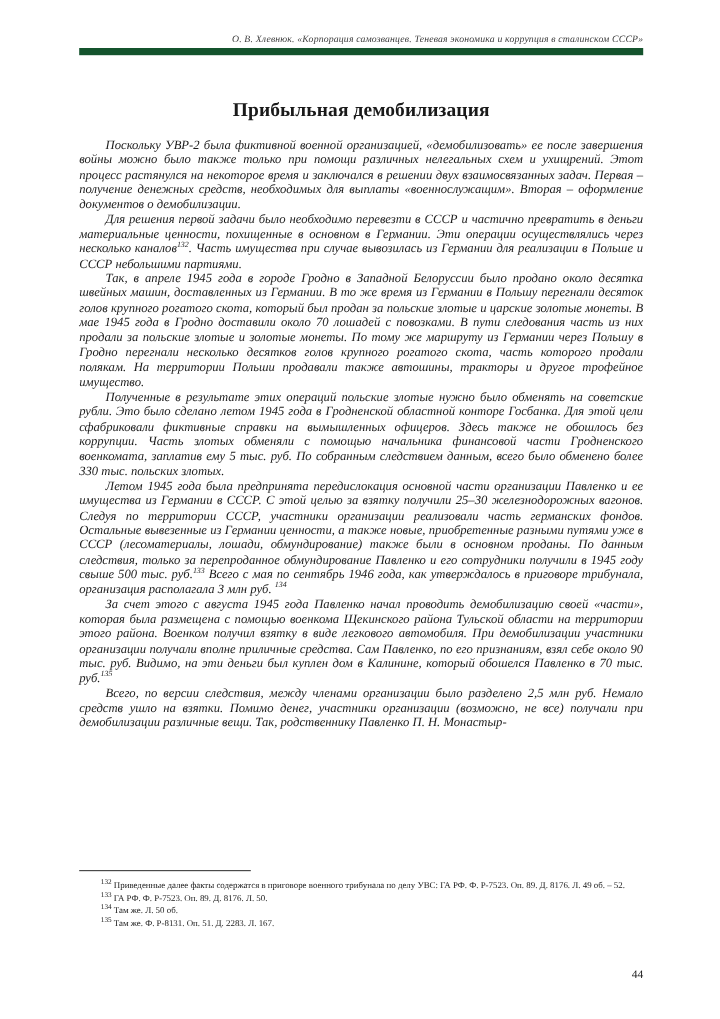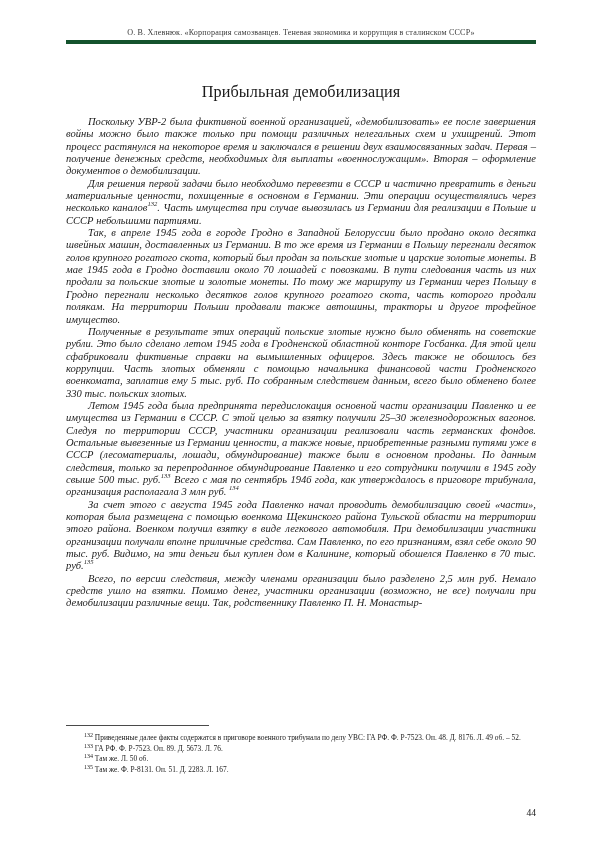--- a/index.html
+++ b/index.html
@@ -25,26 +25,27 @@
     top: 28px;
     width: 470px;
     height: 790px;
   }
   .running-head {
     font-size: 8.1px;
     letter-spacing: 0.15px;
     color: #3a3a3a;
     white-space: nowrap;
     padding-bottom: 3px;
-    border-bottom: 4px solid #14532d;
-    text-align: center;
+    border-bottom: 6px solid #14532d;
+    text-align: right;
+    font-style: italic;
   }
   h1.doc-title {
     font-size: 16.2px;
-    font-weight: normal;
+    font-weight: bold;
     text-align: center;
     margin: 0;
     padding: 0;
     position: absolute;
     top: 55px;
     left: 0;
     width: 100%;
     letter-spacing: 0.1px;
   }
   .body-text {
@@ -123,23 +124,23 @@
 
       <p class="para"><span>За счет этого с августа 1945 года Павленко начал проводить демобилизацию своей «части», которая была размещена с помощью военкома Щекинского района Тульской области на территории этого района. Военком получил взятку в виде легкового автомобиля. При демобилизации участники организации получали вполне приличные средства. Сам Павленко, по его признаниям, взял себе около 90 тыс. руб. Видимо, на эти деньги был куплен дом в Калинине, который обошелся Павленко в 70 тыс. руб.</span><sup class="fnref">135</sup></p>
 
       <p class="para">Всего, по версии следствия, между членами организации было разделено 2,5 млн руб. Немало средств ушло на взятки. Помимо денег, участники организации (возможно, не все) получали при демобилизации различные вещи. Так, родственнику Павленко П. Н. Монастыр-</p>
 
     </div>
 
     <div class="footnotes">
       <div class="fn-rule"></div>
 
-      <p class="footnote"><sup>132</sup> <span>Приведенные далее факты содержатся в приговоре военного трибунала по делу УВС: ГА РФ. Ф. Р-7523. Оп. 48. Д. 8176. Л. 49 об. – 52.</span></p>
+      <p class="footnote"><sup>132</sup> <span>Приведенные далее факты содержатся в приговоре военного трибунала по делу УВС: ГА РФ. Ф. Р-7523. Оп. 89. Д. 8176. Л. 49 об. – 52.</span></p>
 
-      <p class="footnote"><sup>133</sup> <span>ГА РФ. Ф. Р-7523. Оп. 89. Д. 5673. Л. 76.</span></p>
+      <p class="footnote"><sup>133</sup> <span>ГА РФ. Ф. Р-7523. Оп. 89. Д. 8176. Л. 50.</span></p>
 
       <p class="footnote"><sup>134</sup> <span>Там же. Л. 50 об.</span></p>
 
       <p class="footnote"><sup>135</sup> <span>Там же. Ф. Р-8131. Оп. 51. Д. 2283. Л. 167.</span></p>
     </div>
 
     <div class="page-number">44</div>
 
   </div>
 </div>

